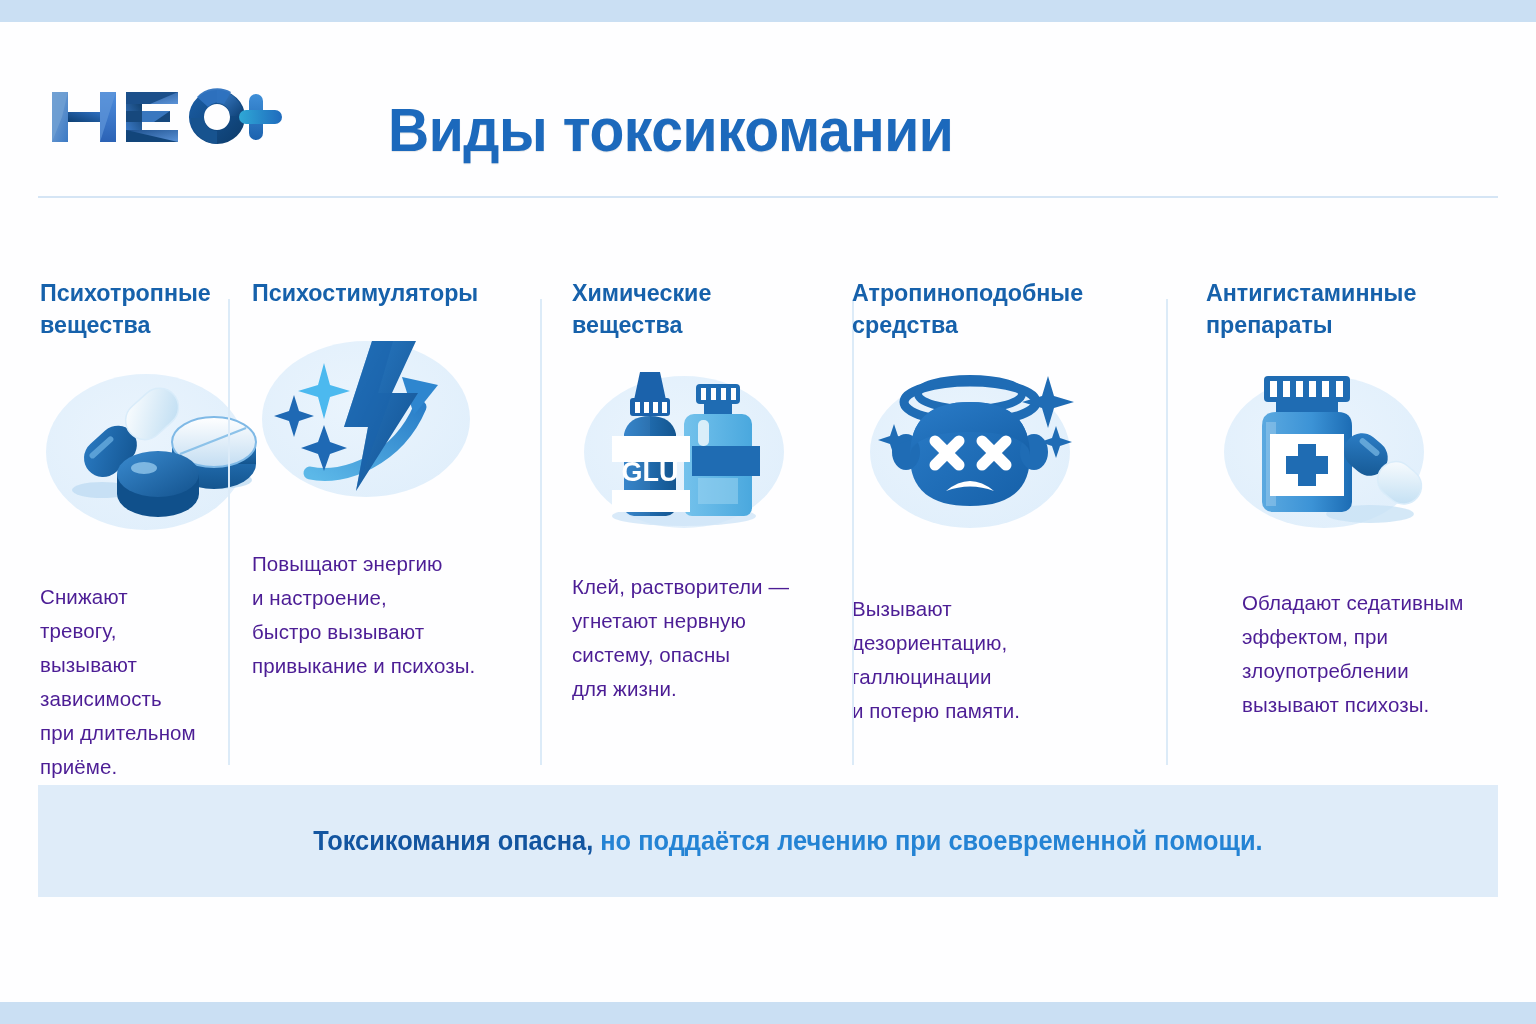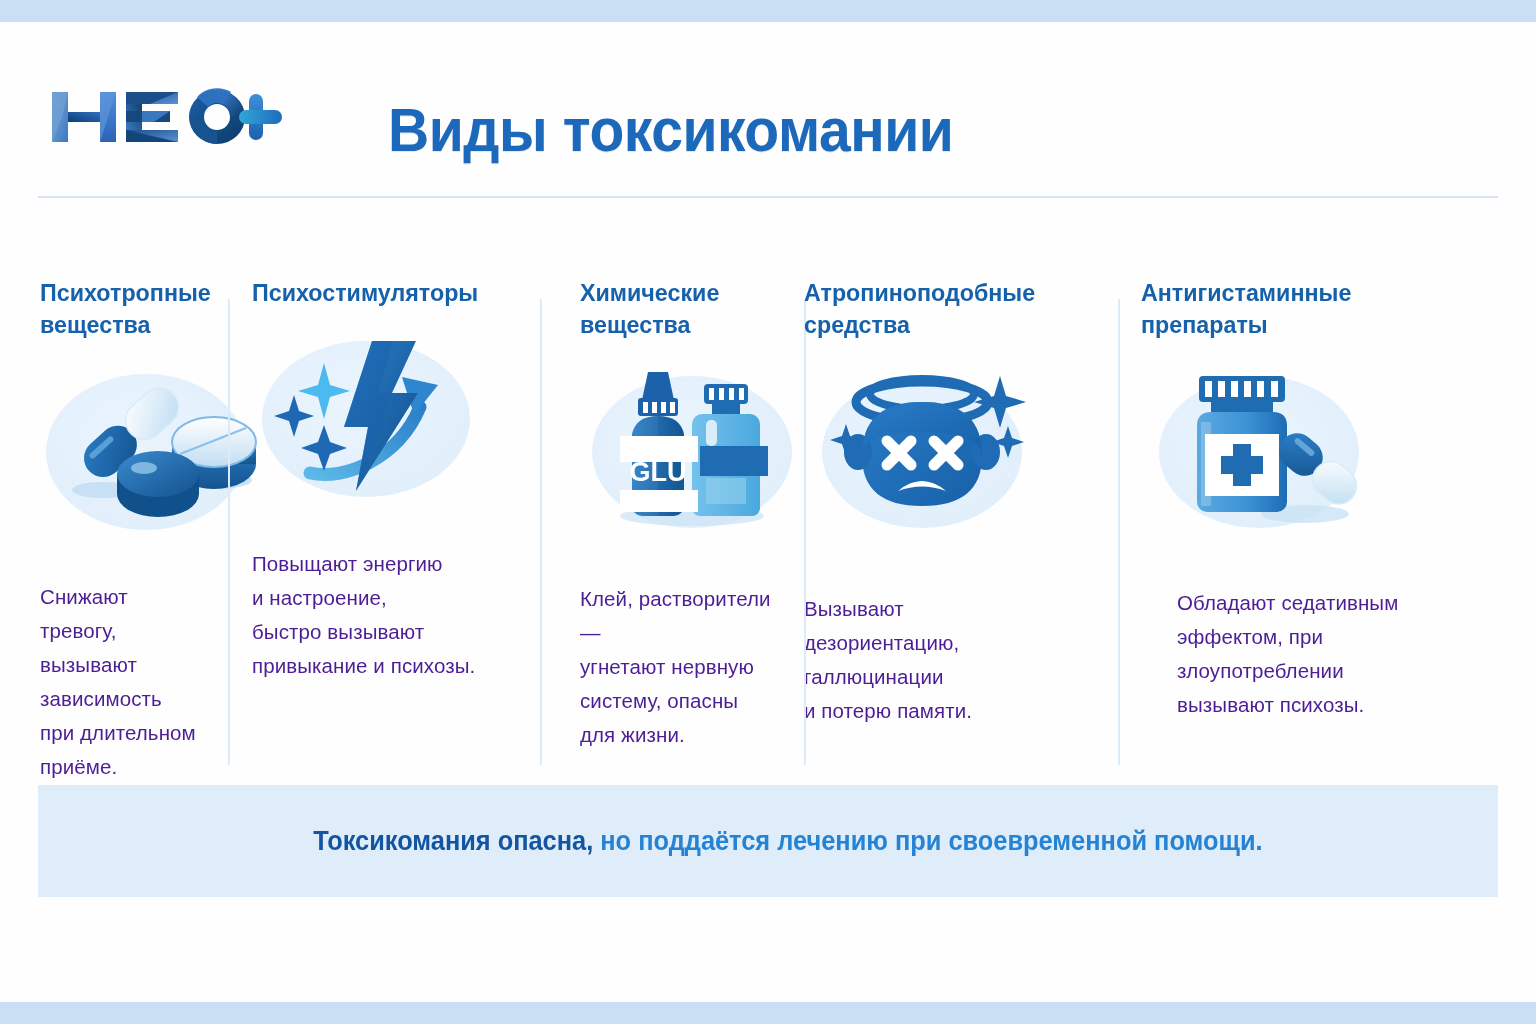--- a/index.html
+++ b/index.html
@@ -72,23 +72,23 @@
     display: flex;
   }
 
   .col {
     position: relative;
     padding: 0 22px 0 0;
     flex: 0 0 auto;
   }
   .col-1 { width: 228px; padding-left: 40px; }
   .col-2 { width: 312px; padding-left: 24px; }
-  .col-3 { width: 264px; padding-left: 40px; }
+  .col-3 { width: 312px; padding-left: 32px; }
   .col-4 { width: 314px; }
-  .col-5 { width: 334px; padding-left: 23px; }
+  .col-5 { width: 334px; padding-left: 40px; }
 
   .col .vdiv {
     position: absolute;
     top: 22px; left: 0;
     width: 2px; height: 466px;
     background: #dcebf8;
   }
 
   .col-head {
     font-size: 24.5px;
@@ -109,21 +109,21 @@
 
   .col-body {
     font-size: 20.5px;
     color: #4c1d95;
     line-height: 1.66;
     white-space: pre-line;
     letter-spacing: 0.1px;
   }
   .col-1 .col-body { margin-top: 36px; }
   .col-2 .col-body { margin-top: 36px; }
-  .col-3 .col-body { margin-top: 38px; }
+  .col-3 .col-body { margin-top: 26px; }
   .col-4 .col-body { margin-top: 48px; }
   .col-5 .col-body { margin-top: 42px; margin-left: 36px; }
 
   
   .callout {
     position: absolute;
     left: 38px; top: 763px;
     width: 1460px; height: 112px;
     background: #dfecf9;
     display: flex;

